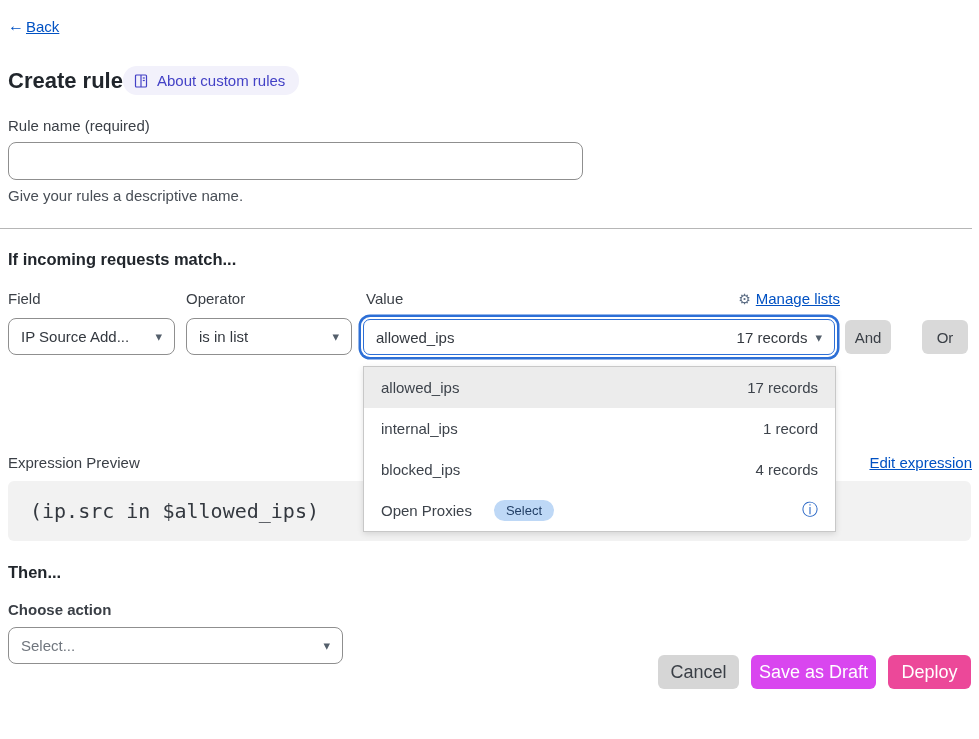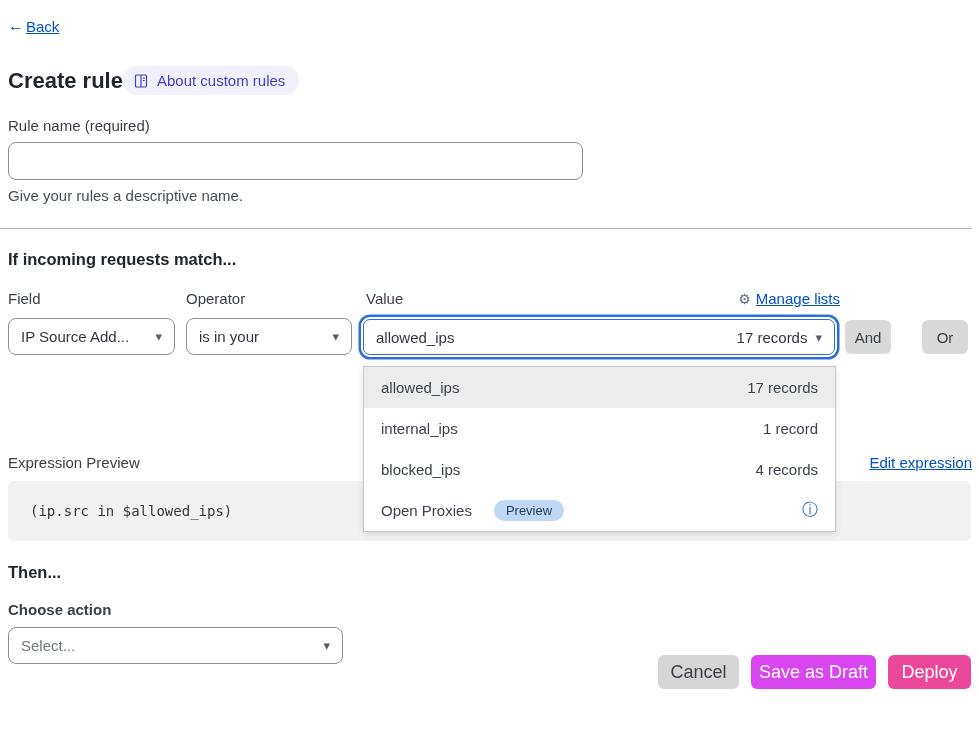--- a/index.html
+++ b/index.html
@@ -131,21 +131,21 @@
     position: absolute; right: 7px; top: 454px;
     color: #0051c3; font-size: 15px; text-decoration: underline; cursor: pointer;
   }
   .expression-block {
     position: absolute; left: 8px; top: 481px; width: 963px; height: 60px;
     background: #f2f2f2; border-radius: 6px;
     display: flex; align-items: center; padding-left: 22px;
   }
   .expression-code {
     font-family: "DejaVu Sans Mono", "Liberation Mono", monospace;
-    font-size: 14px; color: #33383f;
+    font-size: 20px; color: #33383f;
   }
 
   
   .h-then { top: 563px; }
   .lbl-action { top: 601px; }
   .select-action { left: 8px; top: 627px; width: 335px; }
   .placeholder-text { color: #70767e; }
 
   
   .footer-btn {
@@ -198,21 +198,21 @@
     <span class="gear">⚙</span>
     <span class="manage-text">Manage lists</span>
   </a>
 
   <div class="select-box select-field">
     <span>IP Source Add...</span>
     <span class="caret">▾</span>
   </div>
 
   <div class="select-box select-operator">
-    <span>is in your</span>
+    <span>is in list</span>
     <span class="caret">▾</span>
   </div>
 
   <div class="value-combo">
     <span>allowed_ips</span>
     <span class="right">
       <span>17 records</span>
       <span class="caret">▾</span>
     </span>
   </div>
@@ -229,21 +229,21 @@
       <span>internal_ips</span>
       <span>1 record</span>
     </div>
     <div class="dd-row">
       <span>blocked_ips</span>
       <span>4 records</span>
     </div>
     <div class="dd-row">
       <span class="left-group">
         <span>Open Proxies</span>
-        <span class="managed-pill">Preview</span>
+        <span class="managed-pill">Select</span>
       </span>
       <span class="info-icon">ⓘ</span>
     </div>
   </div>
 
   <div class="lbl-expression">Expression Preview</div>
   <a class="edit-expression">Edit expression</a>
   <div class="expression-block">
     <span class="expression-code">(ip.src in $allowed_ips)</span>
   </div>

